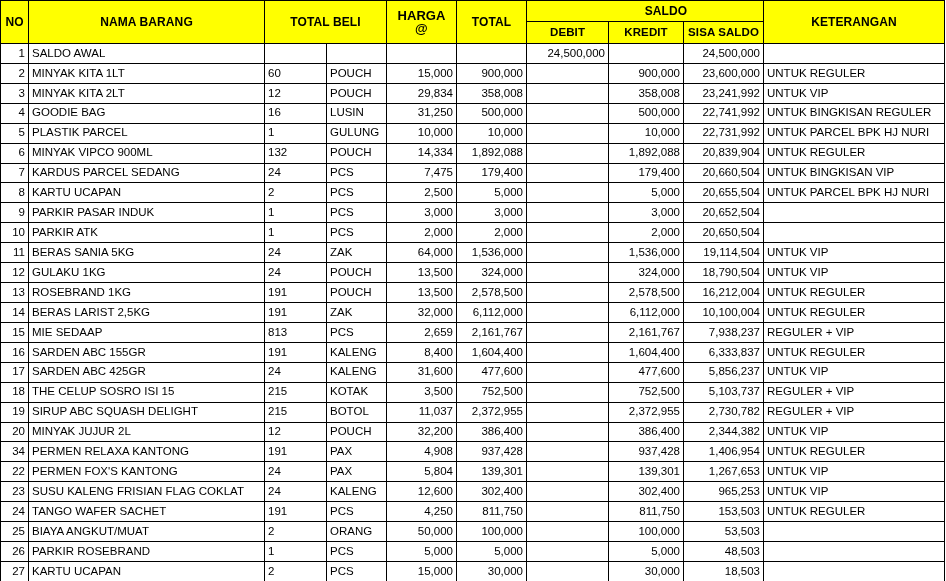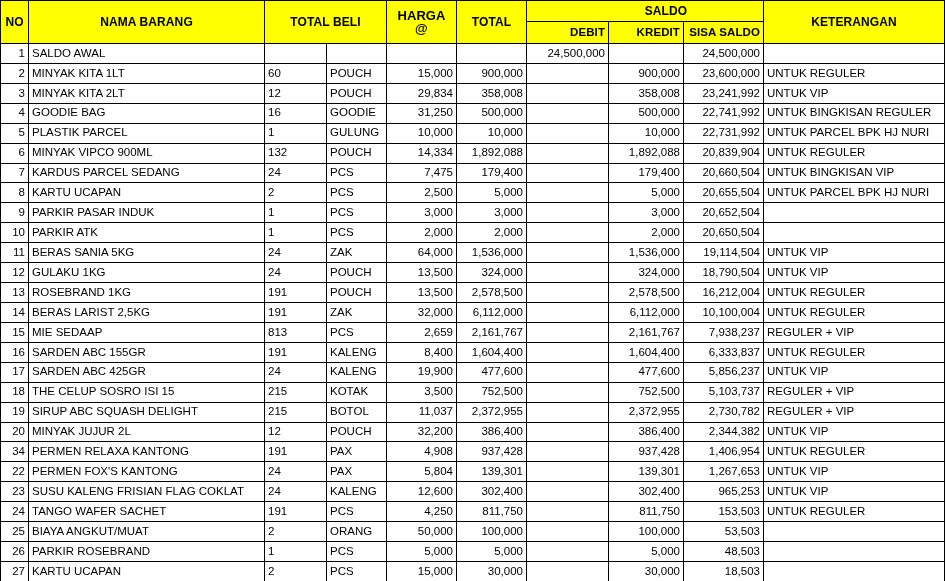--- a/index.html
+++ b/index.html
@@ -43,21 +43,21 @@
   }
   thead tr.head-main th { height: 43px; }
   thead tr.head-main th.saldo-group { height: 21px; padding-left: 45px; }
   thead tr.head-sub th { height: 22px; }
   th.harga-at {
     line-height: 1.45;
     font-size: 13px;
   }
   th.harga-at .at-sym { display: block; }
   th.sub-debit, th.sub-kredit, th.sub-sisa {
-    text-align: right;
+    text-align: center;
     padding-left: 5px;
     font-size: 11.5px;
   }
   
   tbody tr { height: 19.93px; }
   td.c-no     { text-align: right; padding-right: 4px; }
   td.c-nama   { text-align: left;  padding-left: 4px; }
   td.c-qty    { text-align: left; padding-right: 4px; }
   td.c-unit   { text-align: left;  padding-left: 4px; }
   td.c-harga  { text-align: right; padding-right: 5px; }
@@ -147,21 +147,21 @@
         <td class="c-total">358,008</td>
         <td class="c-debit"></td>
         <td class="c-kredit">358,008</td>
         <td class="c-sisa">23,241,992</td>
         <td class="c-ket">UNTUK VIP</td>
       </tr>
       <tr>
         <td class="c-no">4</td>
         <td class="c-nama">GOODIE BAG</td>
         <td class="c-qty">16</td>
-        <td class="c-unit">GOODIE</td>
+        <td class="c-unit">LUSIN</td>
         <td class="c-harga">31,250</td>
         <td class="c-total">500,000</td>
         <td class="c-debit"></td>
         <td class="c-kredit">500,000</td>
         <td class="c-sisa">22,741,992</td>
         <td class="c-ket">UNTUK BINGKISAN REGULER</td>
       </tr>
       <tr>
         <td class="c-no">5</td>
         <td class="c-nama">PLASTIK PARCEL</td>
@@ -304,21 +304,21 @@
         <td class="c-debit"></td>
         <td class="c-kredit">1,604,400</td>
         <td class="c-sisa">6,333,837</td>
         <td class="c-ket">UNTUK REGULER</td>
       </tr>
       <tr>
         <td class="c-no">17</td>
         <td class="c-nama">SARDEN ABC 425GR</td>
         <td class="c-qty">24</td>
         <td class="c-unit">KALENG</td>
-        <td class="c-harga">19,900</td>
+        <td class="c-harga">31,600</td>
         <td class="c-total">477,600</td>
         <td class="c-debit"></td>
         <td class="c-kredit">477,600</td>
         <td class="c-sisa">5,856,237</td>
         <td class="c-ket">UNTUK VIP</td>
       </tr>
       <tr>
         <td class="c-no">18</td>
         <td class="c-nama">THE CELUP SOSRO ISI 15</td>
         <td class="c-qty">215</td>

